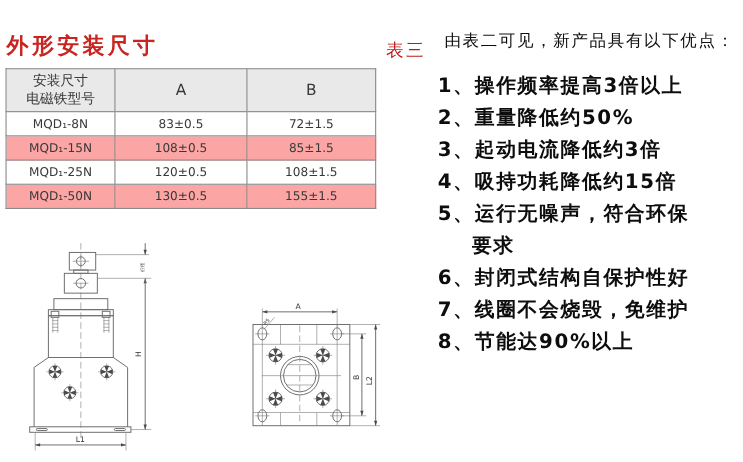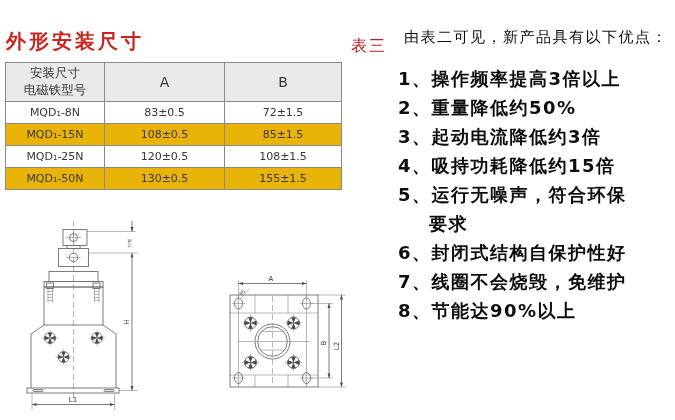--- a/index.html
+++ b/index.html
@@ -17,21 +17,21 @@
   table.dims{position:absolute;left:5px;top:62px;border-collapse:collapse;
              table-layout:fixed;width:336px;}
   table.dims th,table.dims td{border:1px solid #8a8a8a;text-align:center;
              padding:0;color:#383838;font-weight:normal;}
   table.dims col.c0{width:99px;}
   table.dims col.c1{width:120px;}
   table.dims col.c2{width:117px;}
   table.dims thead th{background:#e9e9e9;height:38px;font-size:14px;}
   table.dims thead .hdr-stack{font-size:12.5px;line-height:1.35;display:block;}
   table.dims tbody td{height:21px;font-size:11px;}
-  table.dims tbody tr.alt td{background:#eab308;}
+  table.dims tbody tr.alt td{background:#fca5a5;}
 
   
   .advantages{position:absolute;left:398px;top:28px;width:276px;color:#0d0d0d;}
   .adv-heading{font-size:15px;font-weight:normal;letter-spacing:1.5px;
                margin:0 0 17px 0;white-space:nowrap;text-align:center;}
   .adv-item{font-size:18px;font-weight:bold;letter-spacing:1.5px;line-height:29px;
             white-space:nowrap;}
   .adv-item.indent{padding-left:31px;}
 
   

